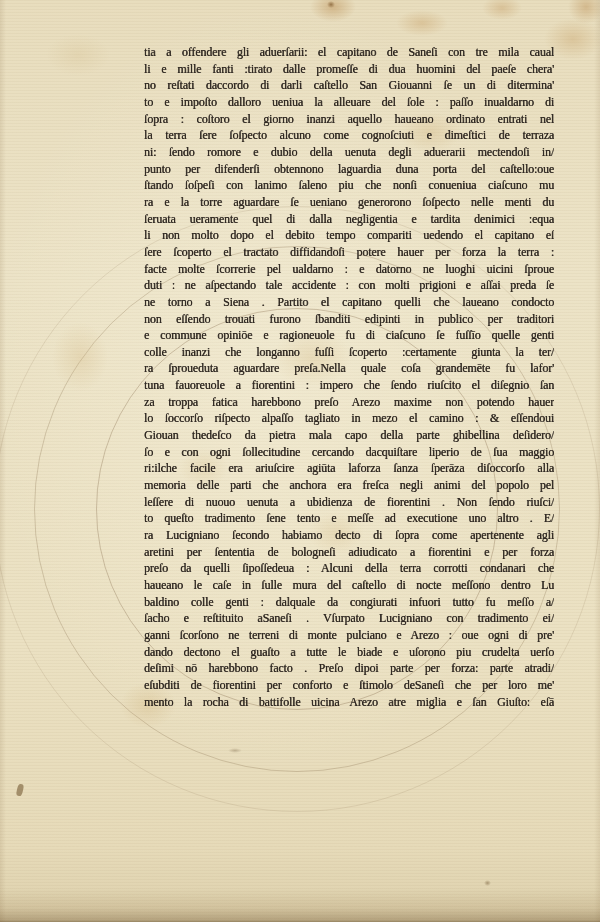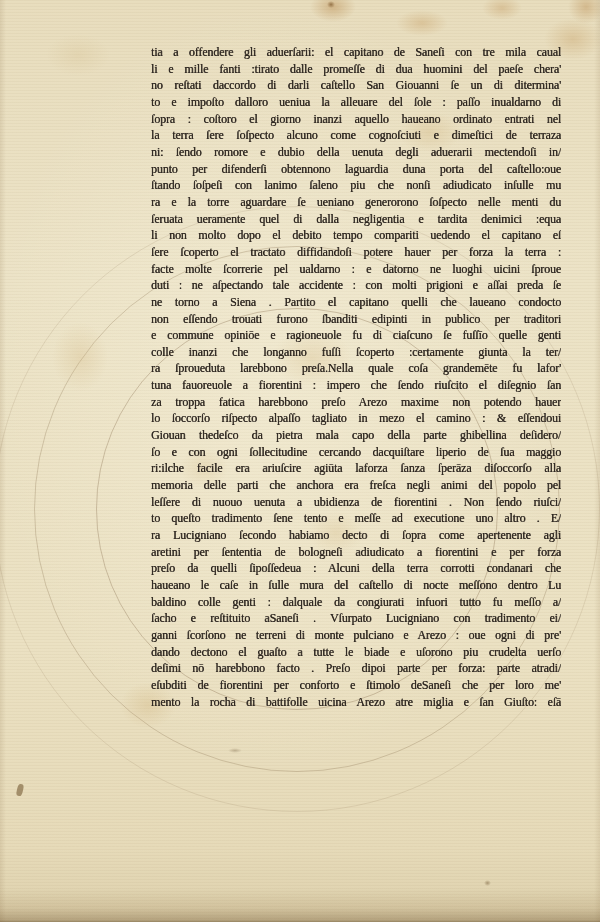--- a/index.html
+++ b/index.html
@@ -23,21 +23,21 @@
     background:radial-gradient(ellipse 420px 560px at 46% 42%, rgba(255,252,238,0.25), rgba(0,0,0,0) 70%);
     pointer-events:none;
   }
   .watermark{
     position:absolute;border-radius:50%;pointer-events:none;
   }
   .wm-outermost{left:-6px;top:206px;width:604px;height:604px;border:1px solid rgba(135,112,80,0.16);}
   .wm-outer{left:34px;top:246px;width:524px;height:524px;border:1px solid rgba(135,112,80,0.30);}
   .wm-inner{left:96px;top:308px;width:400px;height:400px;border:1px solid rgba(135,112,80,0.36);}
   .text-block{
-    position:absolute;left:151px;top:44px;width:410px;
+    position:absolute;left:144px;top:44px;width:410px;
     font-size:12px;line-height:16.66px;
     color:#2e2721;
     letter-spacing:-0.15px;
     text-shadow:0.35px 0 0 rgba(46,39,33,0.85);
   }
   .text-line{
     height:16.66px;
     text-align:justify;
     text-align-last:justify;
     overflow:hidden;
@@ -105,32 +105,32 @@
 
   <div class="text-block">
       <div class="text-line">tia a offendere gli aduerſarii: el capitano de Saneſi con tre mila caual</div>
       <div class="text-line">li e mille fanti :tirato dalle promeſſe di dua huomini del paeſe chera'</div>
       <div class="text-line">no reſtati daccordo di darli caſtello San Giouanni ſe un di ditermina'</div>
       <div class="text-line">to e impoſto dalloro ueniua la alleuare del ſole : paſſo inualdarno di</div>
       <div class="text-line">ſopra : coſtoro el giorno inanzi aquello haueano ordinato entrati nel</div>
       <div class="text-line">la terra ſere ſoſpecto alcuno come cognoſciuti e dimeſtici de terraza</div>
       <div class="text-line">ni: ſendo romore e dubio della uenuta degli aduerarii mectendoſi in/</div>
       <div class="text-line">punto per difenderſi obtennono laguardia duna porta del caſtello:oue</div>
-      <div class="text-line">ſtando ſoſpeſi con lanimo ſaleno piu che nonſi adiudicato inſulle mu</div>
+      <div class="text-line">ſtando ſoſpeſi con lanimo ſaleno piu che nonſi conueniua ciaſcuno mu</div>
       <div class="text-line">ra e la torre aguardare ſe ueniano generorono ſoſpecto nelle menti du</div>
       <div class="text-line">ſeruata ueramente quel di dalla negligentia e tardita denimici :equa</div>
       <div class="text-line">li non molto dopo el debito tempo compariti uedendo el capitano eſ</div>
       <div class="text-line">ſere ſcoperto el tractato diffidandoſi potere hauer per forza la terra :</div>
       <div class="text-line">facte molte ſcorrerie pel ualdarno : e datorno ne luoghi uicini ſproue</div>
       <div class="text-line">duti : ne aſpectando tale accidente : con molti prigioni e aſſai preda ſe</div>
       <div class="text-line">ne torno a Siena . Partito el capitano quelli che laueano condocto</div>
       <div class="text-line">non eſſendo trouati furono ſbanditi edipinti in publico per traditori</div>
       <div class="text-line">e commune opiniōe e ragioneuole fu di ciaſcuno ſe fuſſīo quelle genti</div>
       <div class="text-line">colle inanzi che longanno fuſſi ſcoperto :certamente giunta la ter/</div>
-      <div class="text-line">ra ſproueduta larebbono preſa.Nella quale coſa grandemēte fu lafor'</div>
+      <div class="text-line">ra ſproueduta aguardare preſa.Nella quale coſa grandemēte fu lafor'</div>
       <div class="text-line">tuna fauoreuole a fiorentini : impero che ſendo riuſcito el diſegnio ſan</div>
       <div class="text-line">za troppa fatica harebbono preſo Arezo maxime non potendo hauer</div>
       <div class="text-line">lo ſoccorſo riſpecto alpaſſo tagliato in mezo el camino : &amp; eſſendoui</div>
       <div class="text-line">Giouan thedeſco da pietra mala capo della parte ghibellina deſidero/</div>
       <div class="text-line">ſo e con ogni ſollecitudine cercando dacquiſtare liperio de ſua maggio</div>
       <div class="text-line">ri:ilche facile era ariuſcire agiūta laforza ſanza ſperāza diſoccorſo alla</div>
       <div class="text-line">memoria delle parti che anchora era freſca negli animi del popolo pel</div>
       <div class="text-line">leſſere di nuouo uenuta a ubidienza de fiorentini . Non ſendo riuſci/</div>
       <div class="text-line">to queſto tradimento ſene tento e meſſe ad executione uno altro . E/</div>
       <div class="text-line">ra Lucigniano ſecondo habiamo decto di ſopra come apertenente agli</div>

